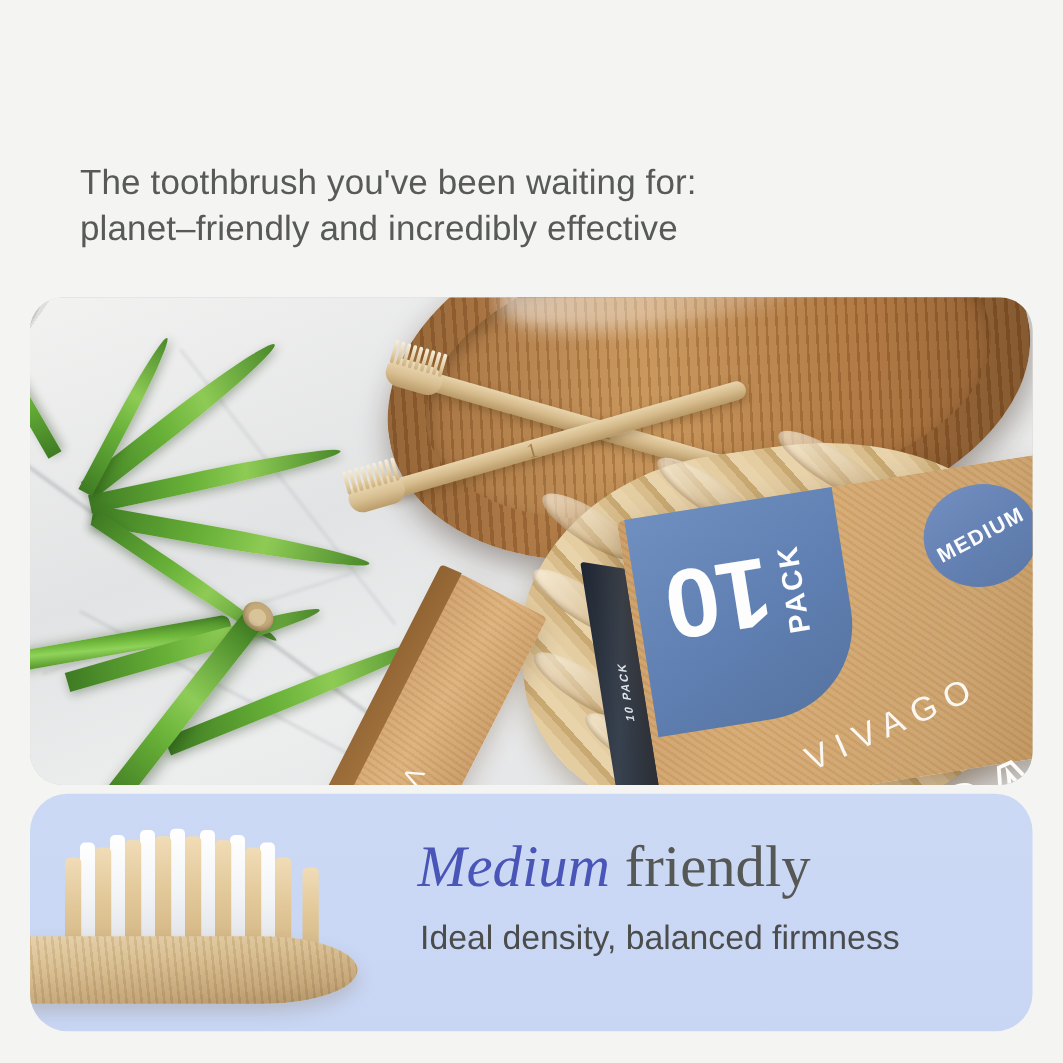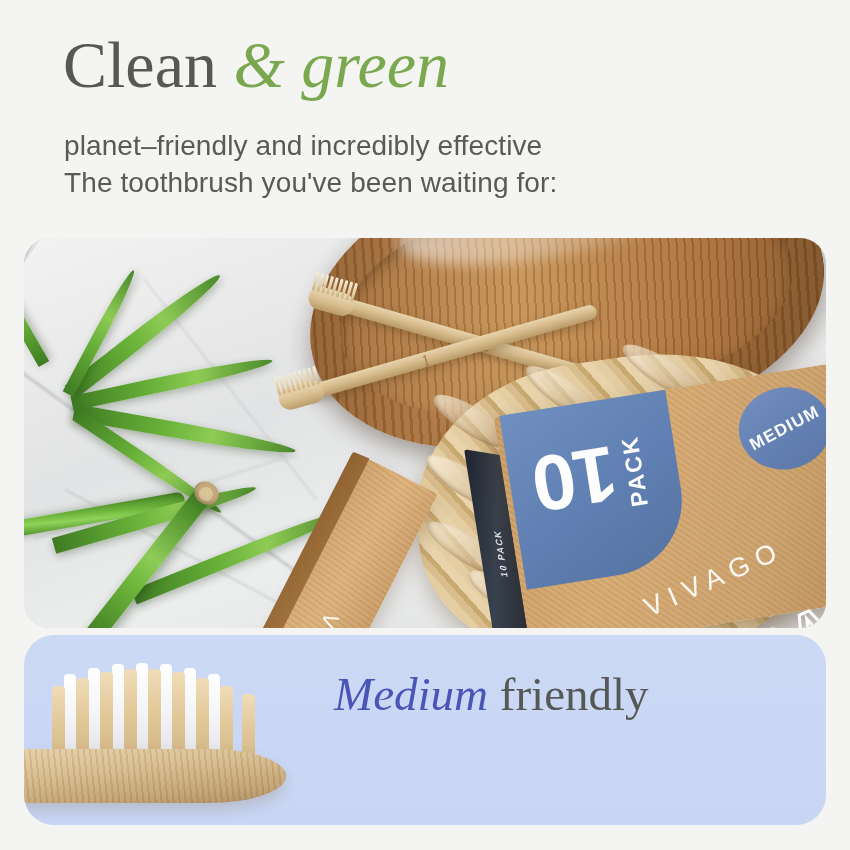--- a/index.html
+++ b/index.html
@@ -261,26 +261,23 @@
   .blue-sub {
     position: absolute; left: 312px; top: 100px;
     font-family: "Liberation Sans", sans-serif; font-size: 27px;
     color: #4b4d4c; font-weight: 300; white-space: nowrap;
   }
 </style>
 </head>
 <body>
 
 <div class="header">
-  <div class="headline">
-    <span class="h-plain">Clean </span><span class="h-accent">&amp; green</span>
-  </div>
   <div class="subline">
+    <div>The toothbrush you've been waiting for:</div>
     <div>planet–friendly and incredibly effective</div>
-    <div>The toothbrush you've been waiting for:</div>
   </div>
 </div>
 
 <div class="photo-panel">
 
   <div class="marble"></div>
   <div class="marble-vein" style="left:-20px;top:120px;width:420px;height:3px;transform:rotate(36deg);"></div>
   <div class="marble-vein" style="left:40px;top:250px;width:330px;height:2px;transform:rotate(28deg);opacity:.7;"></div>
   <div class="marble-vein" style="left:120px;top:40px;width:280px;height:2px;transform:rotate(52deg);opacity:.55;"></div>
   <div class="marble-vein" style="left:10px;top:300px;width:260px;height:2px;transform:rotate(-18deg);opacity:.5;"></div>
@@ -396,13 +393,14 @@
     <div class="tuft-tan" style="left:190px;bottom:56px;height:86px;"></div>
     <div class="tuft-tan" style="left:212px;bottom:54px;height:80px;"></div>
     <div class="macro-head">
       <div class="macro-head-grain"></div>
     </div>
   </div>
 
   <div class="blue-title">
     <span class="b-accent">Medium</span><span class="b-plain"> friendly</span>
   </div>
+  <div class="blue-sub">Ideal density, balanced firmness</div>
 </div>
 
 </body></html>

